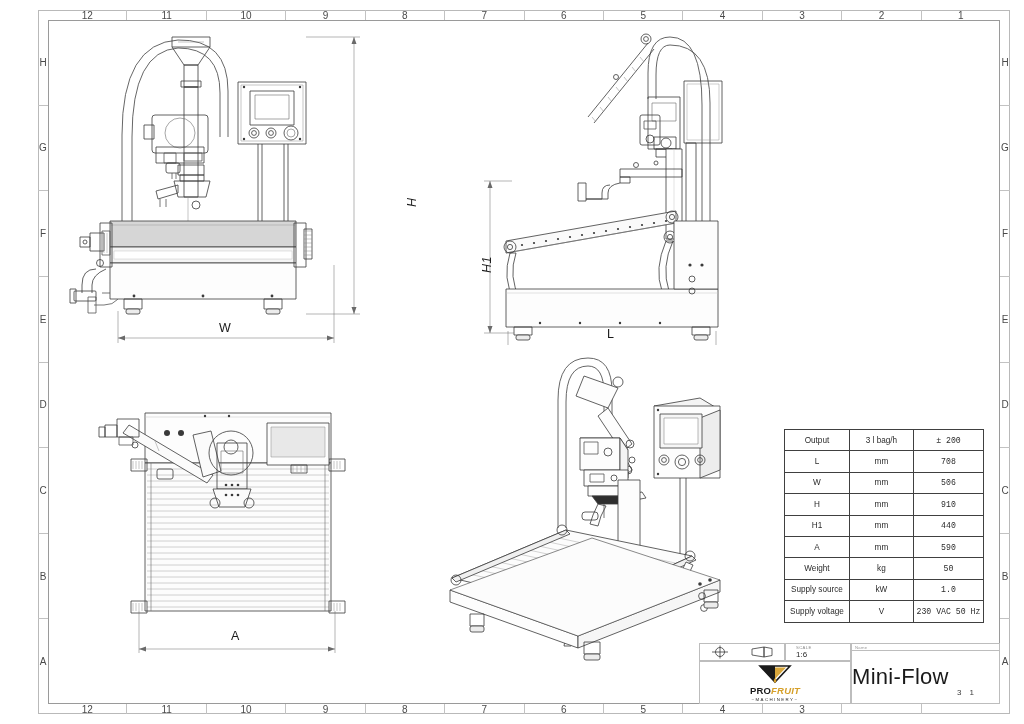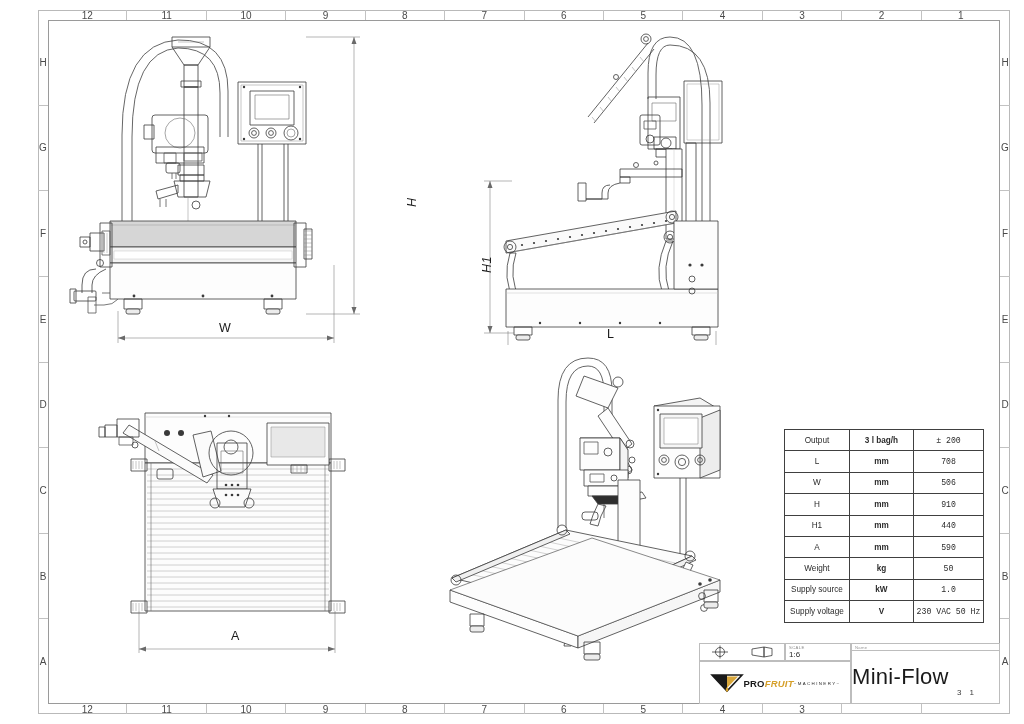--- a/index.html
+++ b/index.html
@@ -34,35 +34,35 @@
   .dimtext.vert{transform:rotate(-90deg);transform-origin:left top;
                 font-style:italic;}
 
   
   .spec-table{position:absolute;left:784px;top:429px;width:200px;
               border-collapse:collapse;}
   .spec-table td{border:1px solid #404040;height:20.4px;text-align:center;
                  font-size:8.2px;color:#2b2b2b;padding:0 1px;
                  font-family:"Liberation Sans", sans-serif;}
   .spec-table td.c1{width:68px;}
-  .spec-table td.c2{width:68px;font-weight:bold;}
+  .spec-table td.c2{width:68px;}
   .spec-table td.c3{width:76px;font-family:Liberation Mono, monospace;}
 
   
   .title-block{position:absolute;left:699px;top:643px;width:301px;height:61px;
                box-sizing:border-box;}
   .tb-cell{position:absolute;box-sizing:border-box;border:1px solid #bdbdbd;}
 
   .tb-symbols{left:0;top:0;width:86px;height:18px;display:flex;
               align-items:center;justify-content:space-around;}
-  .tb-scale{left:86px;top:0;width:66px;height:18px;padding:1px 3px;}
+  .tb-scale{left:86px;top:0;width:66px;height:18px;padding:1px 10px;}
   .tb-scale .lbl{font-size:4.2px;color:#8a8a8a;letter-spacing:.4px;line-height:5px;}
   .tb-scale .val{font-size:8px;color:#2b2b2b;line-height:9px;}
   .tb-logo{left:0;top:18px;width:152px;height:43px;display:flex;
-           flex-direction:row;align-items:center;justify-content:center;}
+           flex-direction:column;align-items:center;justify-content:center;}
   .tb-name{left:152px;top:0;width:149px;height:8px;padding:0 3px;}
   .tb-name .lbl{font-size:4.2px;color:#9a9a9a;letter-spacing:.3px;line-height:8px;}
   .tb-title{left:152px;top:8px;width:149px;height:53px;border-top:none;
             display:flex;align-items:center;justify-content:flex-start;position:relative;}
   .tb-title .maintitle{font-size:22px;color:#1a1a1a;font-weight:300;
                        letter-spacing:.3px;font-family:"Liberation Sans", sans-serif;}
   .tb-title .subnum{position:absolute;right:22px;bottom:6px;font-size:8px;
                     color:#3a3a3a;letter-spacing:3px;}
 
   

